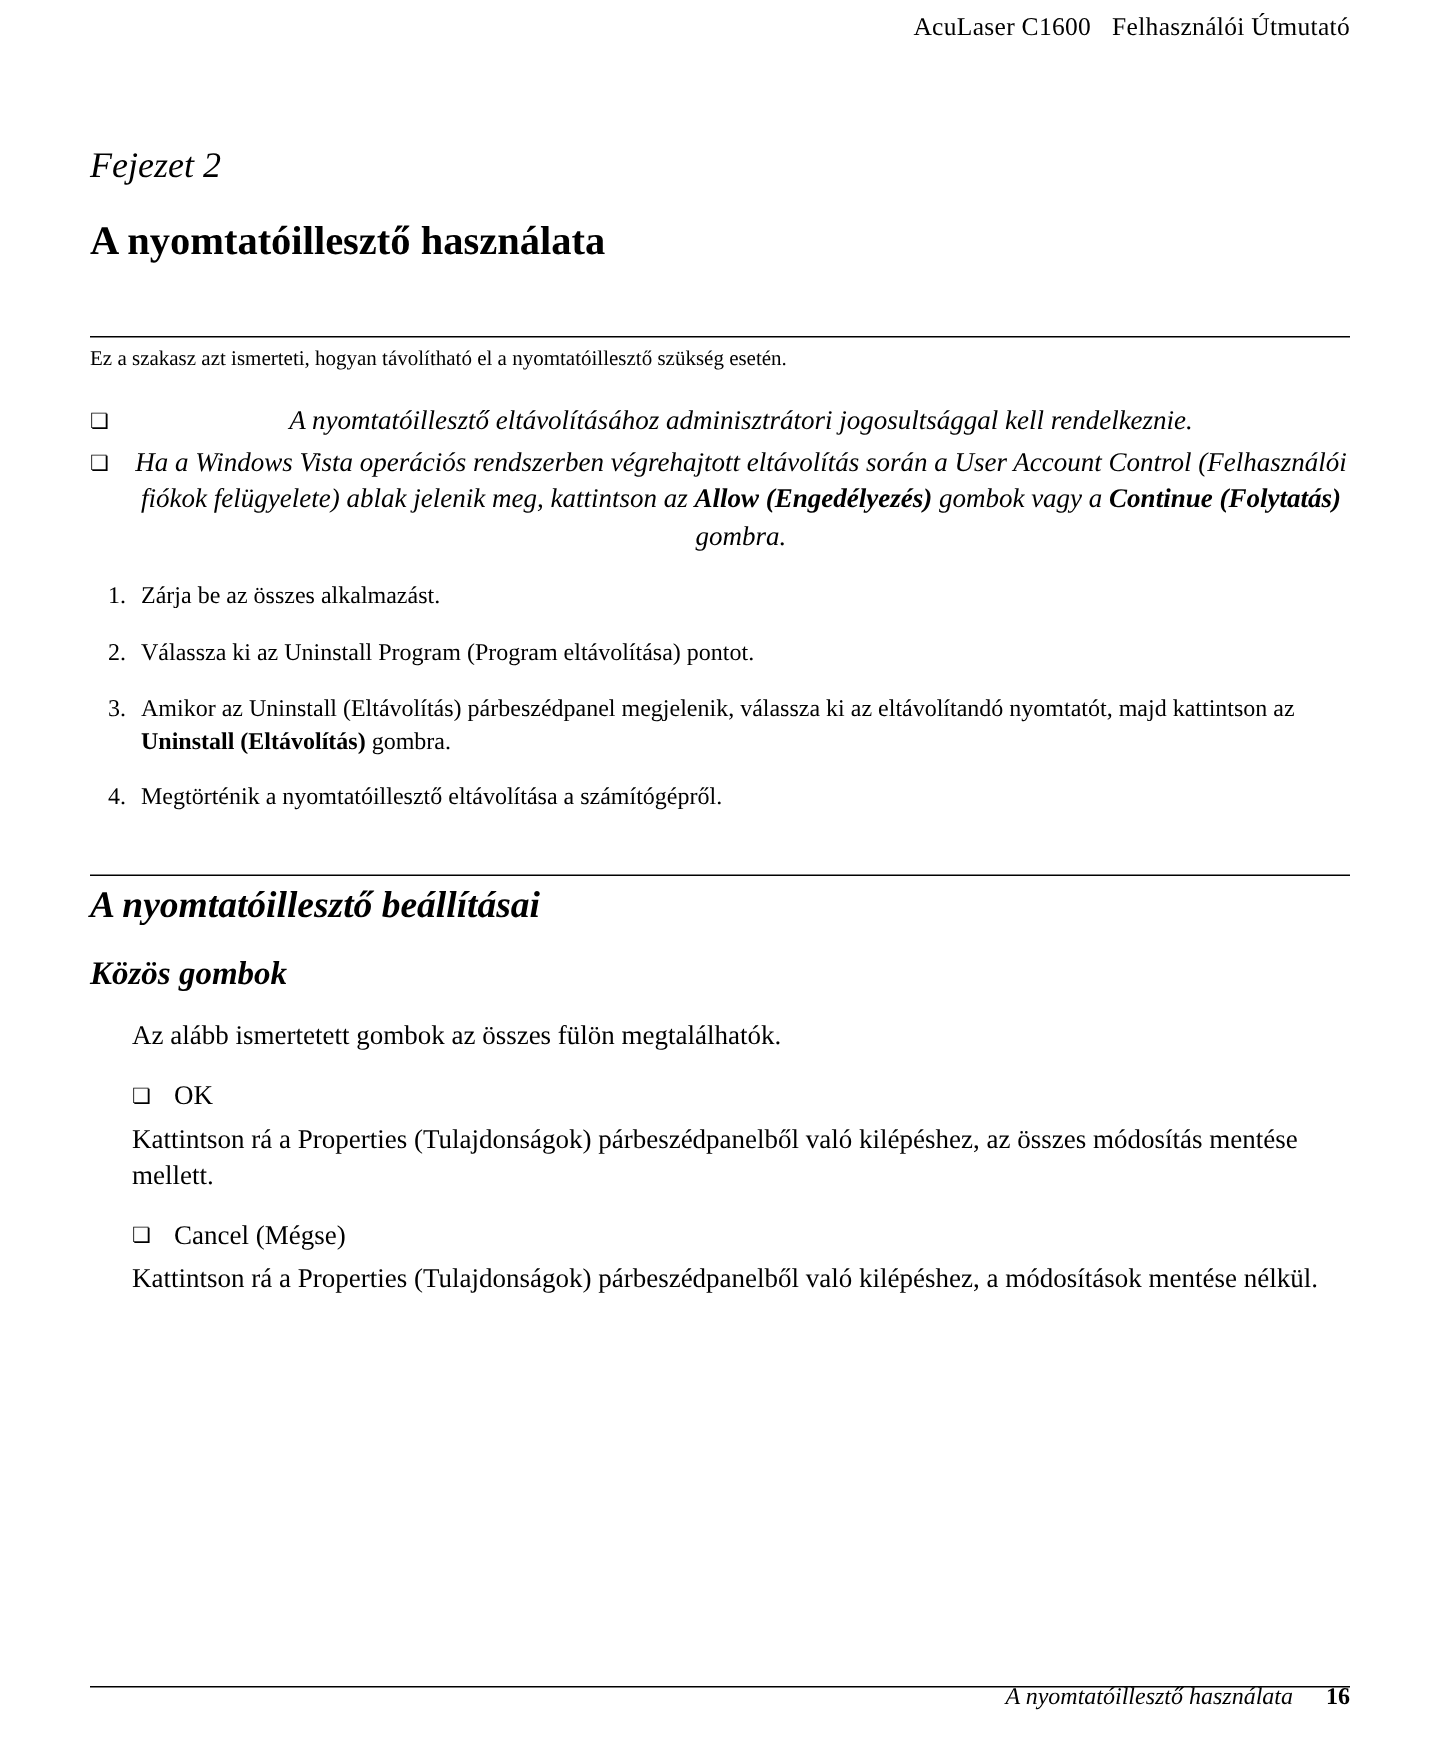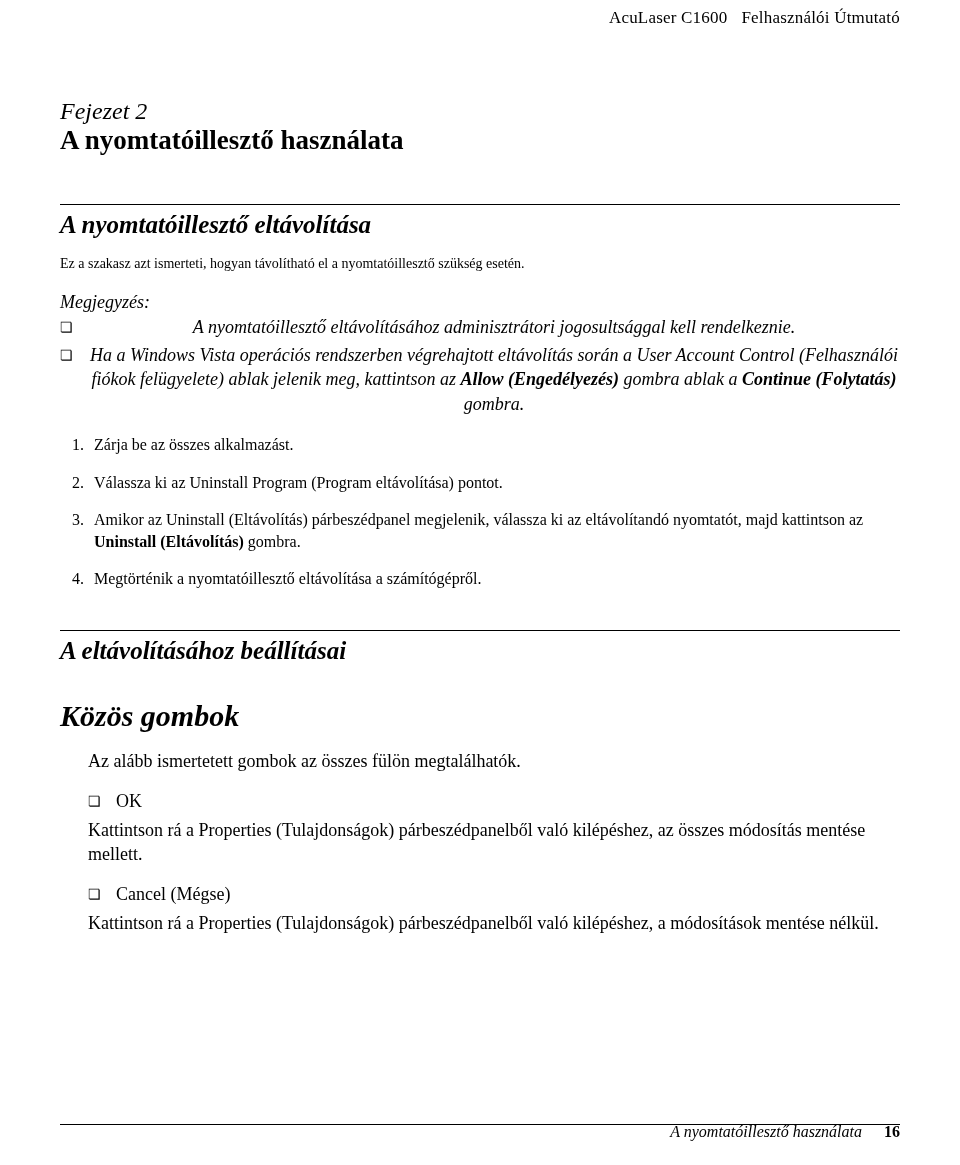--- a/index.html
+++ b/index.html
@@ -19,21 +19,21 @@
   .running-header {
     text-align: right;
     font-size: 17px;
     margin-bottom: 70px;
     letter-spacing: 0.2px;
   }
   .running-header .sep { display:inline-block; width:14px; }
   .chapter-label {
     font-style: italic;
     font-size: 24px;
-    margin-bottom: 0;
+    margin-bottom: 20px;
   }
   .chapter-title {
     font-weight: bold;
     font-size: 27px;
     margin-bottom: 48px;
   }
   .section-rule {
     border: 0;
     border-top: 1px solid #000;
     margin: 0 0 6px 0;
@@ -76,22 +76,22 @@
     font-size: 16px;
     line-height: 1.35;
     padding-left: 28px;
     margin: 16px 0 40px 0;
   }
   ol.steps li { margin-bottom: 16px; padding-left: 6px; }
   ol.steps li .b { font-weight: bold; }
   .subsection-title {
     font-weight: bold;
     font-style: italic;
-    font-size: 30px;
-    margin: 34px 0 16px 0;
+    font-size: 22px;
+    margin: 18px 0 16px 0;
   }
   .body-text {
     font-size: 18px;
     line-height: 1.35;
     margin: 0 0 16px 28px;
   }
   .indent-block { margin-left: 28px; }
   .running-footer {
     position: absolute;
     right: 60px;
@@ -114,50 +114,48 @@
 <div class="page">
 
   <div class="running-header">
     <span>AcuLaser C1600</span><span class="sep"></span><span>Felhasználói Útmutató</span>
   </div>
 
   <div class="chapter-label">Fejezet 2</div>
   <div class="chapter-title">A nyomtatóillesztő használata</div>
 
   <hr class="section-rule">
-  <div class="section-title">A nyomtatóillesztő eltávolítása</div>
   <p class="intro">Ez a szakasz azt ismerteti, hogyan távolítható el a nyomtatóillesztő szükség esetén.</p>
 
   <div class="notes-block">
-    <p class="notes-label">Megjegyzés:</p>
 
     <div class="bullet-row italic">
       <div class="bullet-mark">❏</div>
       <div class="bullet-text">A nyomtatóillesztő eltávolításához adminisztrátori jogosultsággal kell rendelkeznie.</div>
     </div>
 
     <div class="bullet-row italic">
       <div class="bullet-mark">❏</div>
       <div class="bullet-text">
-        <span>Ha a Windows Vista operációs rendszerben végrehajtott eltávolítás során a User Account Control (Felhasználói fiókok felügyelete) ablak jelenik meg, kattintson az </span><span class="ib">Allow (Engedélyezés)</span><span> gombra ablak a </span><span class="ib">Continue (Folytatás)</span><span> gombra.</span>
+        <span>Ha a Windows Vista operációs rendszerben végrehajtott eltávolítás során a User Account Control (Felhasználói fiókok felügyelete) ablak jelenik meg, kattintson az </span><span class="ib">Allow (Engedélyezés)</span><span> gombok vagy a </span><span class="ib">Continue (Folytatás)</span><span> gombra.</span>
       </div>
     </div>
   </div>
 
   <ol class="steps">
     <li>Zárja be az összes alkalmazást.</li>
     <li>Válassza ki az Uninstall Program (Program eltávolítása) pontot.</li>
     <li>
       <span>Amikor az Uninstall (Eltávolítás) párbeszédpanel megjelenik, válassza ki az eltávolítandó nyomtatót, majd kattintson az </span><span class="b">Uninstall (Eltávolítás)</span><span> gombra.</span>
     </li>
     <li>Megtörténik a nyomtatóillesztő eltávolítása a számítógépről.</li>
   </ol>
 
   <hr class="section-rule">
-  <div class="section-title">A eltávolításához beállításai</div>
+  <div class="section-title">A nyomtatóillesztő beállításai</div>
 
   <div class="subsection-title">Közös gombok</div>
 
   <p class="body-text" style="margin-left:28px;">Az alább ismertetett gombok az összes fülön megtalálhatók.</p>
 
   <div class="indent-block">
     <div class="bullet-row">
       <div class="bullet-mark">❏</div>
       <div class="bullet-text">OK</div>
     </div>

